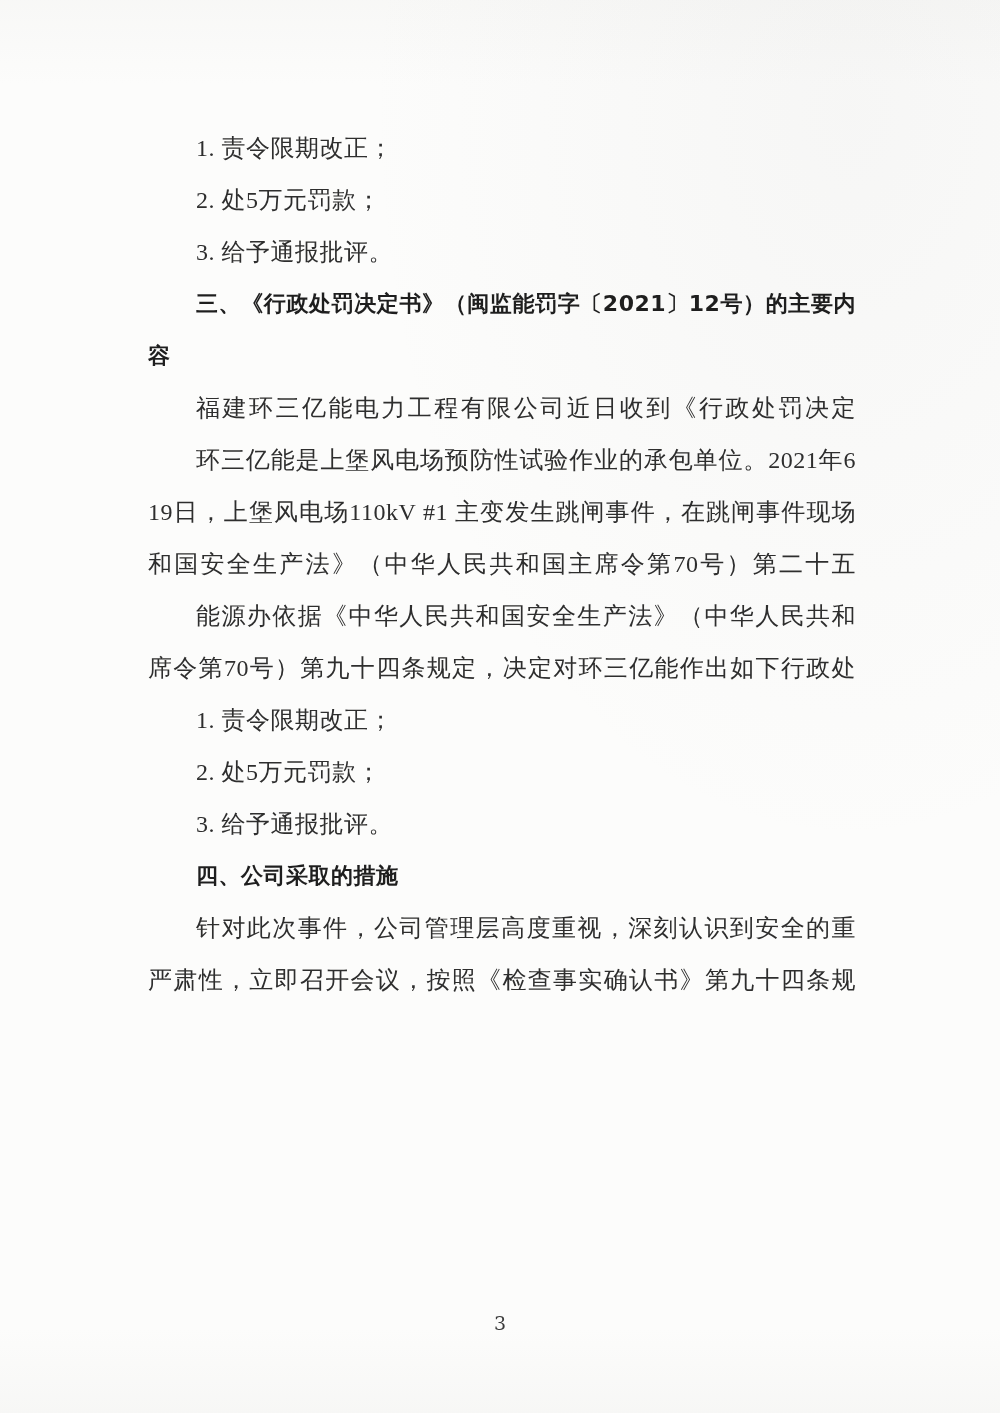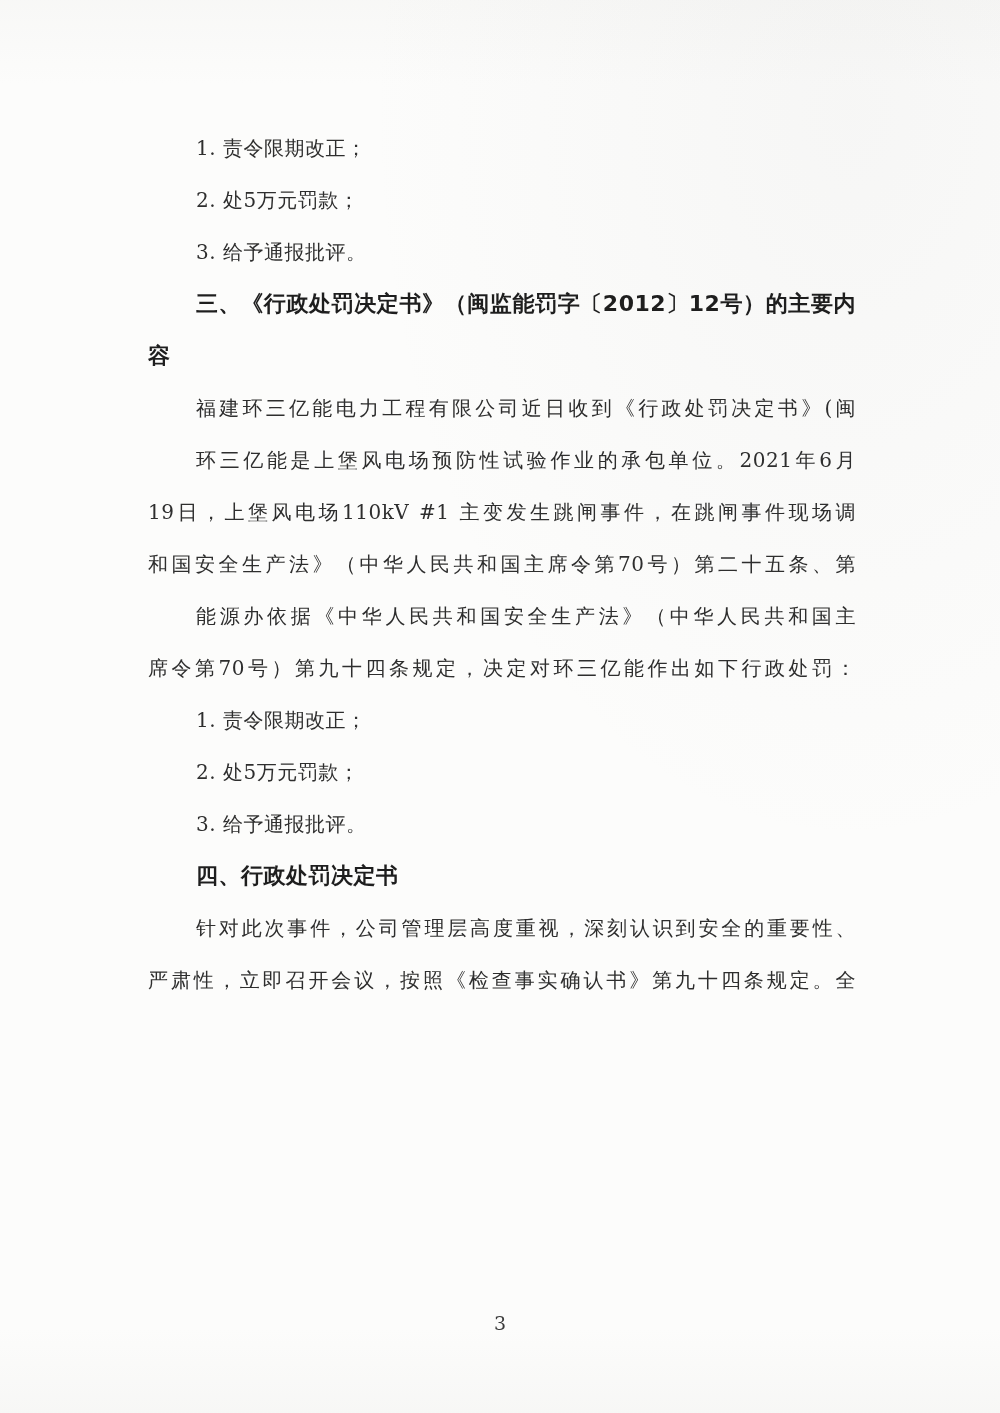--- a/index.html
+++ b/index.html
@@ -26,24 +26,25 @@
   }
   .doc {
     position: absolute;
     left: 148px;
     top: 122px;
     width: 708px;
   }
   .line {
     height: 52px;
     line-height: 52px;
-    font-size: 20px;
+    font-size: 24px;
     white-space: pre;
     overflow: hidden;
     letter-spacing: 0.5px;
+    font-family: Liberation Serif, serif;
   }
   .line.fill {
     white-space: normal;
     text-align: justify;
     text-align-last: justify;
     text-justify: inter-character;
   }
   .line.indent {
     text-indent: 48px;
   }
@@ -65,31 +66,31 @@
 </style>
 </head>
 <body>
 
 <div class="scan-layer"></div>
 
 <div class="doc">
     <div class="line list indent">1. 责令限期改正；</div>
     <div class="line list indent">2. 处5万元罚款；</div>
     <div class="line list indent">3. 给予通报批评。</div>
-    <div class="line heading indent fill">三、《行政处罚决定书》（闽监能罚字〔2012〕12号）的主要内</div>
+    <div class="line heading indent fill">三、《行政处罚决定书》（闽监能罚字〔2021〕12号）的主要内</div>
     <div class="line heading">容</div>
     <div class="line body indent fill">福建环三亿能电力工程有限公司近日收到《行政处罚决定书》(闽</div>
     <div class="line body indent fill">环三亿能是上堡风电场预防性试验作业的承包单位。2021年6月</div>
     <div class="line body fill">19日，上堡风电场110kV #1 主变发生跳闸事件，在跳闸事件现场调</div>
     <div class="line body fill">和国安全生产法》（中华人民共和国主席令第70号）第二十五条、第</div>
     <div class="line body indent fill">能源办依据《中华人民共和国安全生产法》（中华人民共和国主</div>
     <div class="line body fill">席令第70号）第九十四条规定，决定对环三亿能作出如下行政处罚：</div>
     <div class="line list indent">1. 责令限期改正；</div>
     <div class="line list indent">2. 处5万元罚款；</div>
     <div class="line list indent">3. 给予通报批评。</div>
-    <div class="line heading indent">四、行政处罚决定书</div>
+    <div class="line heading indent">四、公司采取的措施</div>
     <div class="line body indent fill">针对此次事件，公司管理层高度重视，深刻认识到安全的重要性、</div>
     <div class="line body fill">严肃性，立即召开会议，按照《检查事实确认书》第九十四条规定。全</div>
   </div>
 
 <div class="footer">
   <span>3</span>
 </div>
 
 </body></html>

